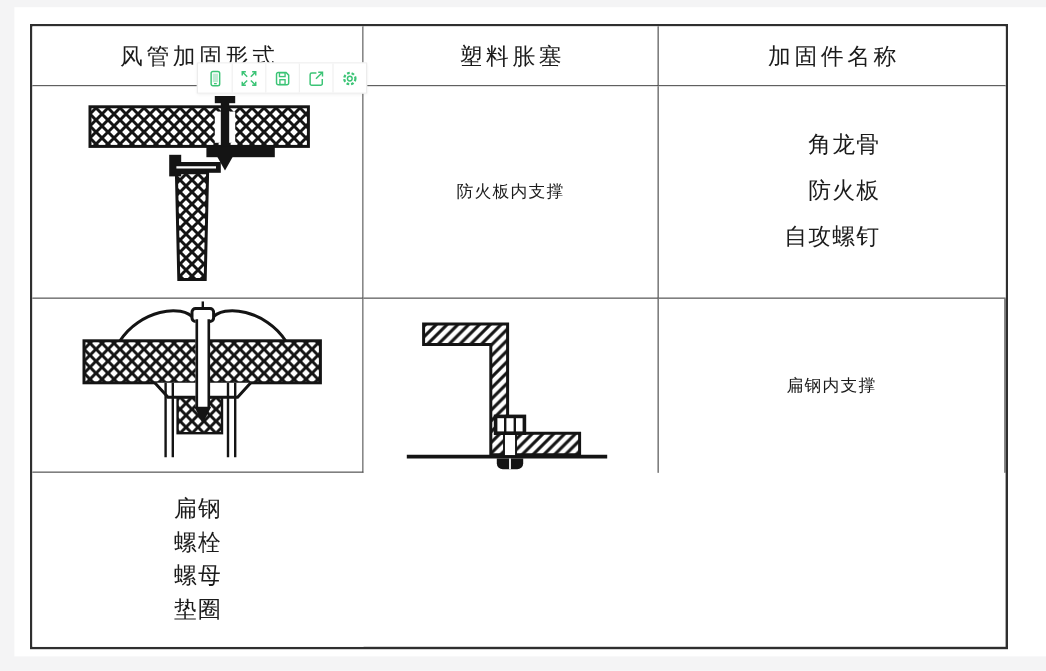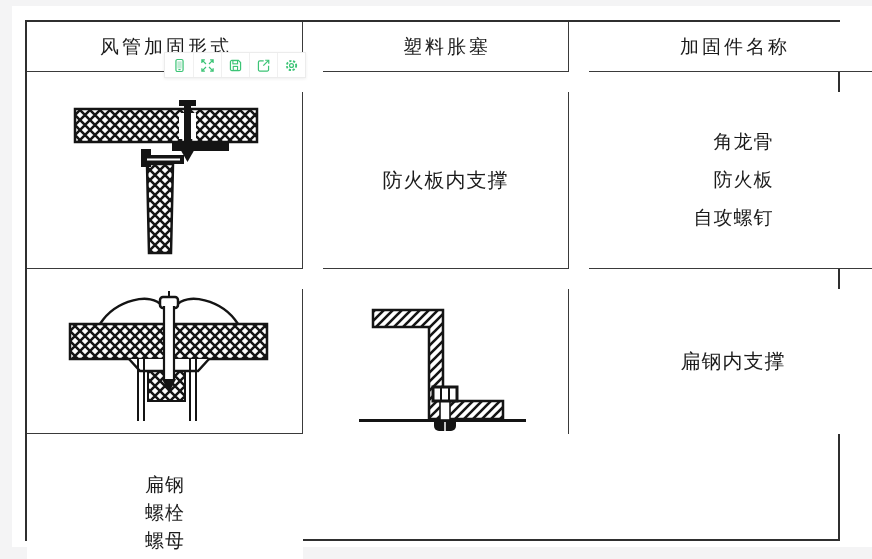--- a/index.html
+++ b/index.html
@@ -14,31 +14,30 @@
   .edge.left{left:0;top:0;width:12px;height:559px;}
   .edge.bottom{left:0;top:547px;width:872px;height:12px;}
 
   
   .tbl{
     position:absolute;left:25px;top:20px;width:815px;height:521px;
     box-sizing:border-box;border:2px solid #2f2f2f;background:#fff;
     display:grid;
     grid-template-columns:276px 246px 289px;
     grid-template-rows:50px 177px 145px 145px;
-    gap:20px;
   }
   .cell{
     border-right:1px solid #3a3a3a;border-bottom:1px solid #3a3a3a;
     display:flex;align-items:center;justify-content:center;
     overflow:hidden;background:#fff;
   }
   .cell.c-last{border-right:none;}
   .cell.r-last{border-bottom:none;}
   .cell.header{font-size:19px;letter-spacing:3px;padding-left:3px;}
-  .cell.name{font-size:20px;letter-spacing:1px;}
+  .cell.name{font-size:14px;letter-spacing:1px;}
   .parts-list{text-align:right;font-size:19px;letter-spacing:1px;}
   .parts-list span{display:block;}
   .parts-r1 span{line-height:38px;}
   .parts-r2 span{line-height:27px;}
   .parts-r3 span{line-height:28px;}
   .drawing-cell svg{display:block;}
   .drawing-r3{padding-top:10px;}
 
   
   .toolbar{

